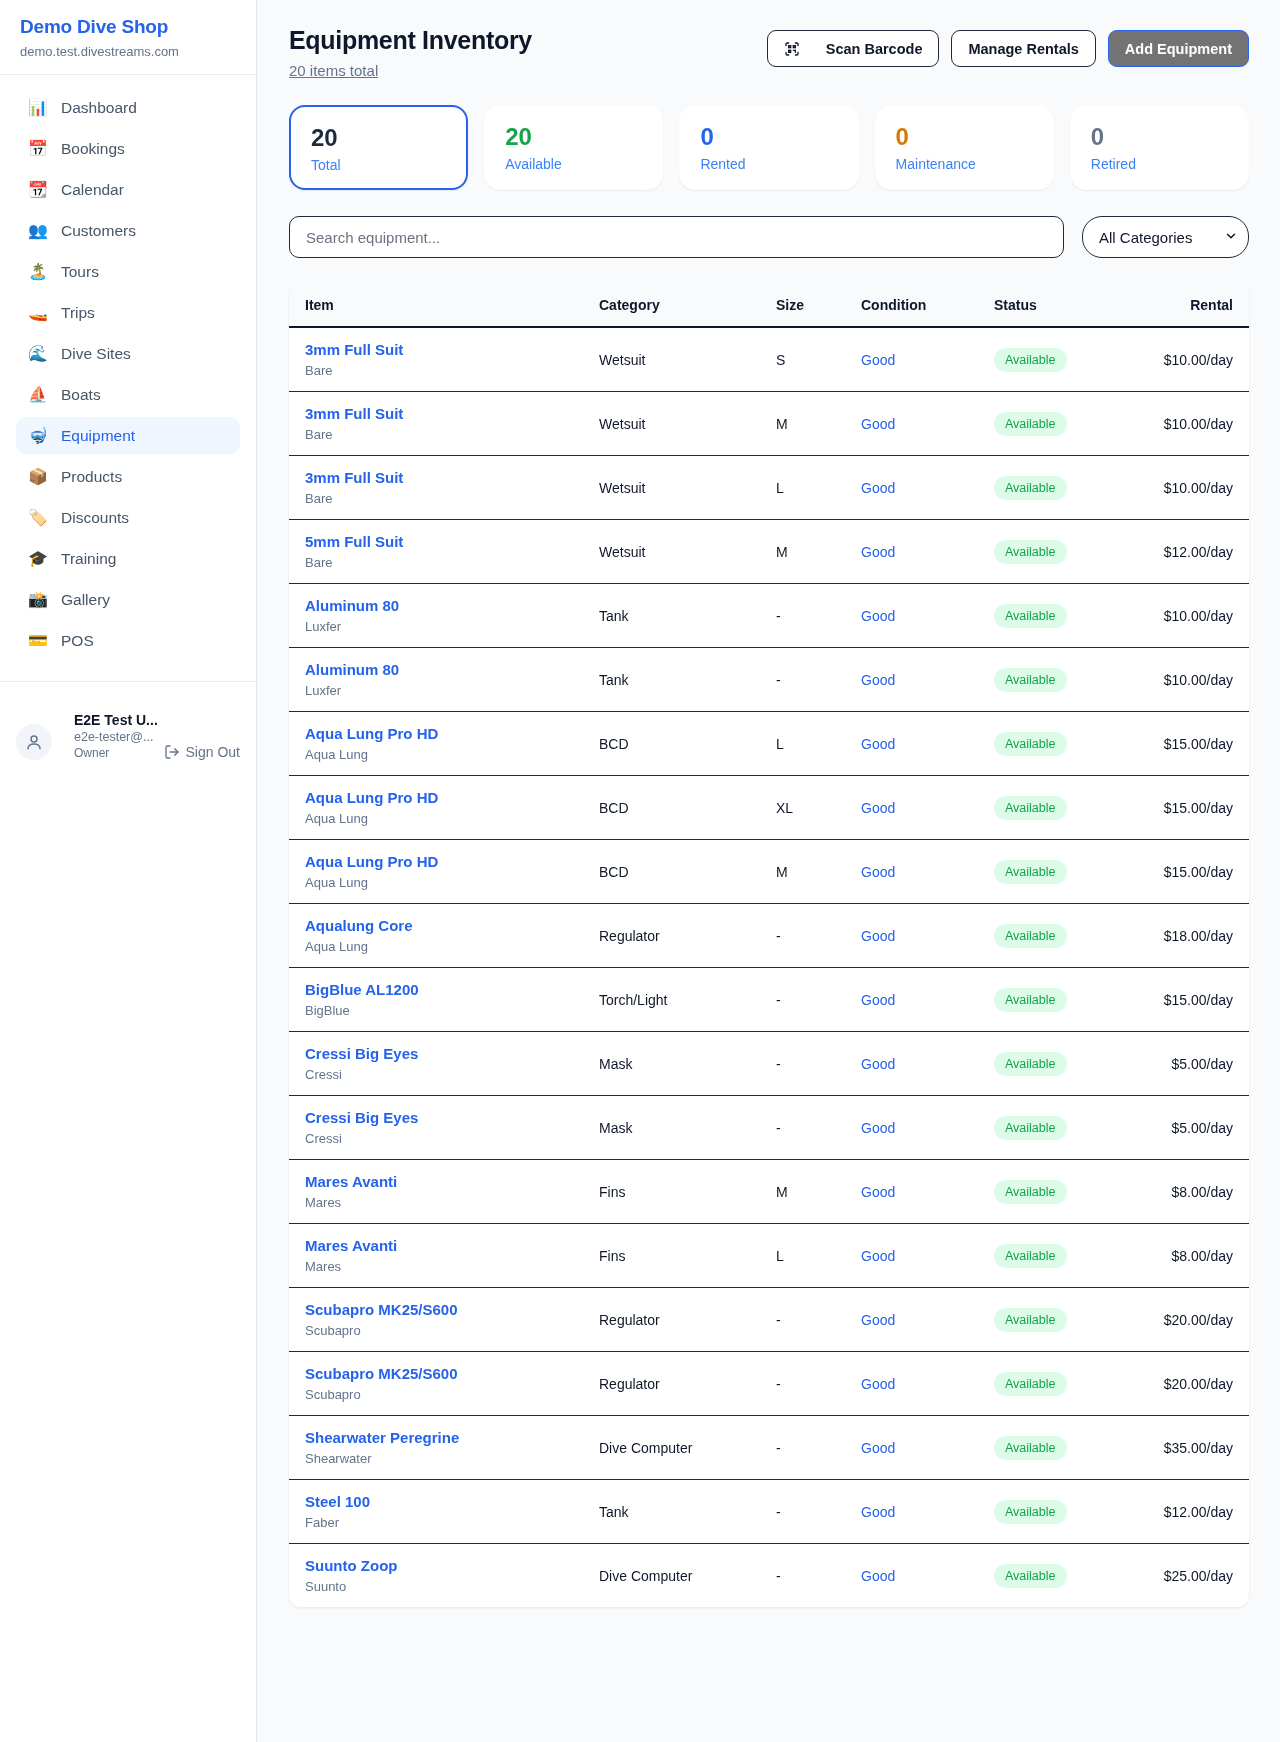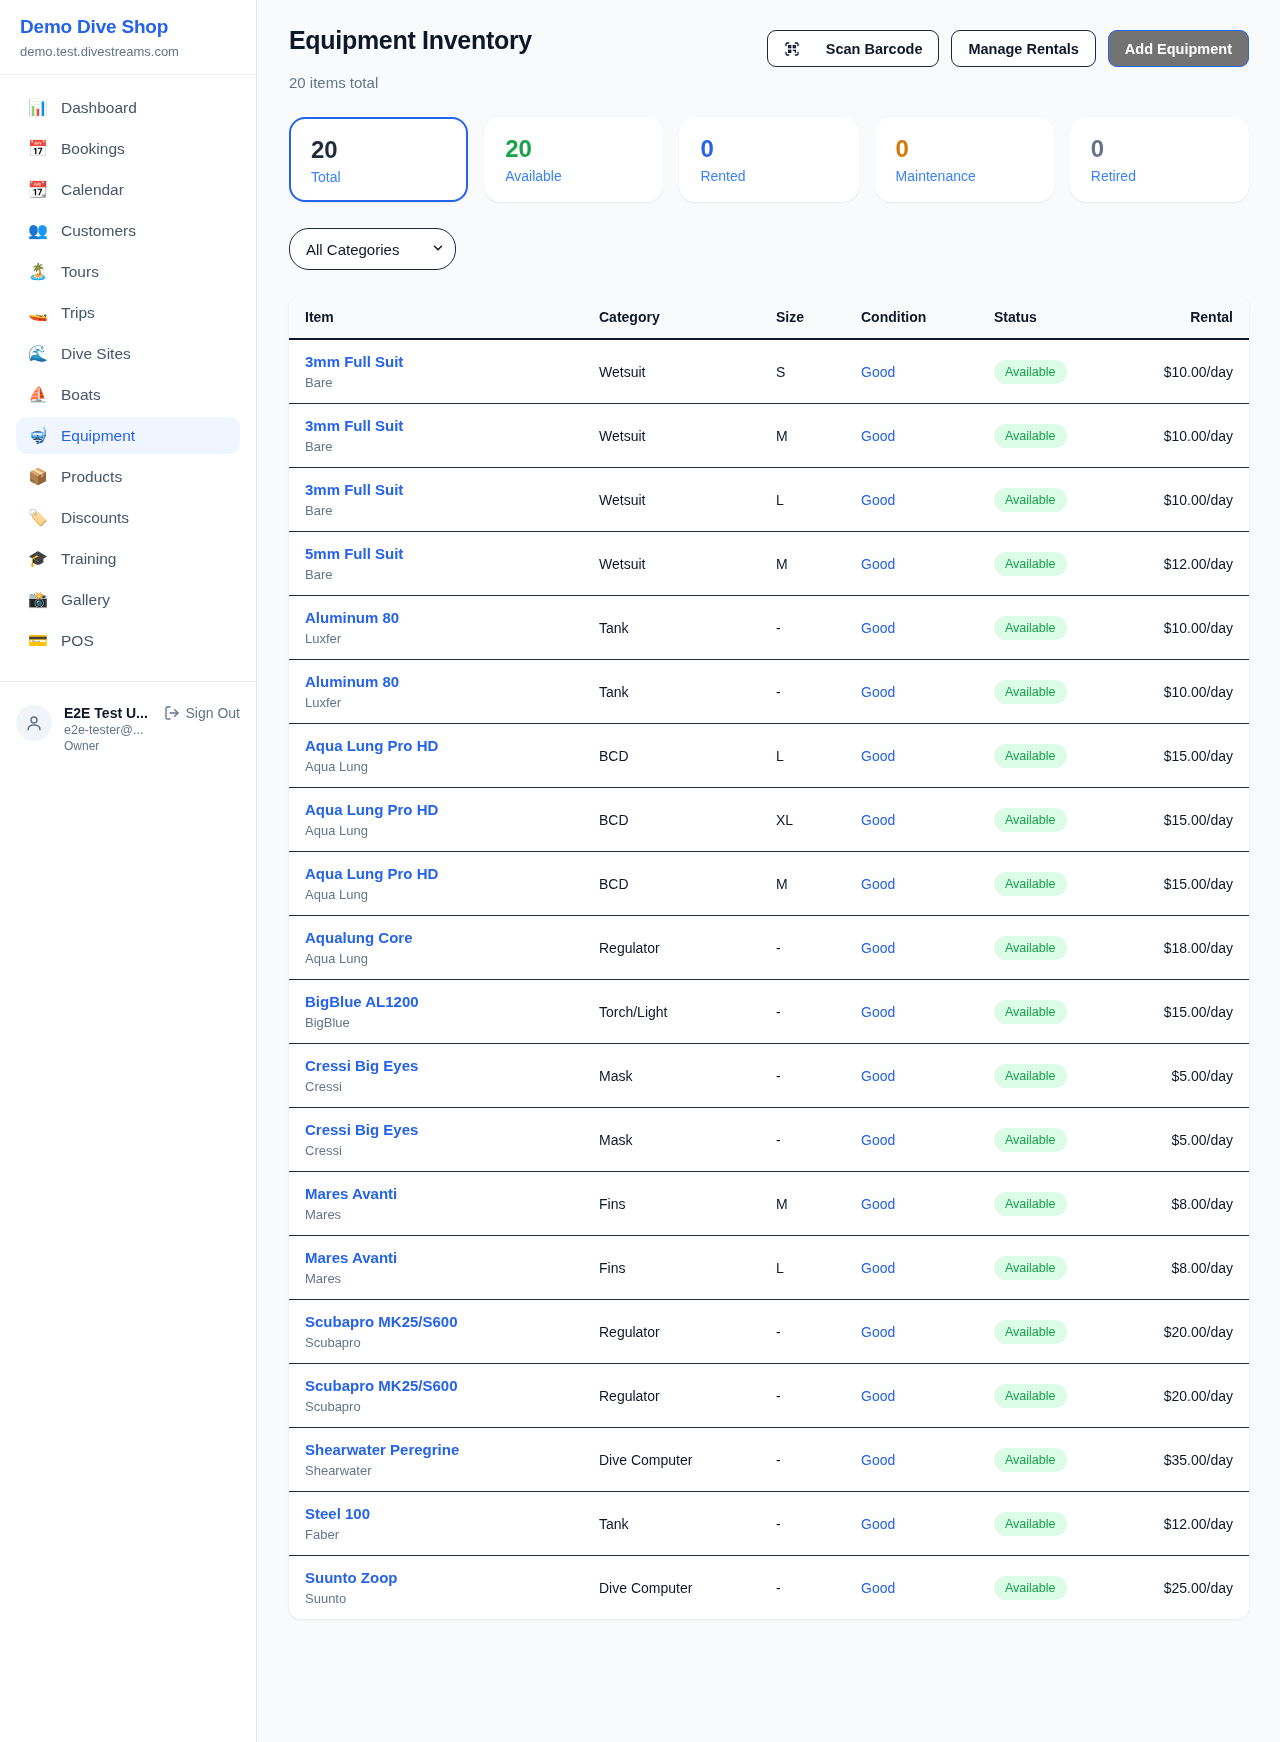--- a/index.html
+++ b/index.html
@@ -27,22 +27,22 @@
     display:flex; align-items:center; gap:13px;
     padding:9px 12px; margin-bottom:4px;
     border-radius:10px; cursor:pointer;
     color:#475569; font-size:15.5px;
   }
   .nav-item.active { background:#eff6ff; color:#2563eb; }
   .nav-icon { width:20px; font-size:16px; text-align:center; flex:none; }
   .side-footer {
     border-top:1px solid #e9edf2;
     margin-top:10px;
-    padding:23px 16px 16px;
-    display:flex; align-items:flex-start; gap:12px;
+    padding:30px 16px 16px;
+    display:flex; align-items:flex-end; gap:22px;
   }
   .avatar {
     width:36px; height:36px; flex:none;
     border-radius:50%; background:#f1f5f9;
     display:flex; align-items:center; justify-content:center;
     color:#64748b;
   }
   .user-meta { flex:1; min-width:0; }
   .user-name { font-size:14px; font-weight:bold; color:#0f172a; white-space:nowrap; }
   .user-email { font-size:12.5px; color:#64748b; margin-top:2px; white-space:nowrap; }
@@ -50,21 +50,21 @@
   .signout {
     display:flex; align-items:center; gap:6px;
     color:#64748b; font-size:14px;
     background:none; border:none; cursor:pointer;
     font-family:inherit; flex:none;
   }
   
   .main { flex:1; padding:26px 31px 32px 32px; }
   .page-head { display:flex; justify-content:space-between; align-items:flex-start; }
   .page-title { font-size:25px; font-weight:bold; color:#0f172a; letter-spacing:-0.3px; }
-  .page-subtitle { font-size:15px; color:#64748b; margin-top:19px; }
+  .page-subtitle { font-size:15px; color:#64748b; margin-top:7px;text-decoration:underline; }
   .head-actions { display:flex; gap:12px; align-items:center; margin-top:4px; }
   .btn {
     height:37px; padding:4px 16px;
     border-radius:9px; font-size:14.5px; font-weight:600;
     display:inline-flex; align-items:center; gap:26px;
     cursor:pointer; font-family:inherit;
   }
   .btn-outline { background:#ffffff; border:1.5px solid #1f2937; color:#0f172a; }
   .btn-primary { background:#737373; border:1.5px solid #2563eb; color:#ffffff; }
   
@@ -282,20 +282,21 @@
     <div class="stat-label">Maintenance</div>
   </div>
 
   <div class="stat-card">
     <div class="stat-value" style="color: rgb(100, 116, 139);">0</div>
     <div class="stat-label">Retired</div>
   </div>
 </div>
 
   <div class="filters">
+    <input class="search-input" type="text" placeholder="Search equipment..." style="">
     <div class="select-wrap">
       <select class="cat-select">
         <option>All Categories</option>
       </select>
       <svg class="select-chevron icon-svg" width="14" height="14" viewBox="0 0 24 24" fill="none" stroke="currentColor" stroke-width="2.5" stroke-linecap="round" stroke-linejoin="round">
           <polyline points="6 9 12 15 18 9"></polyline>
         </svg>
     </div>
   </div>
 

